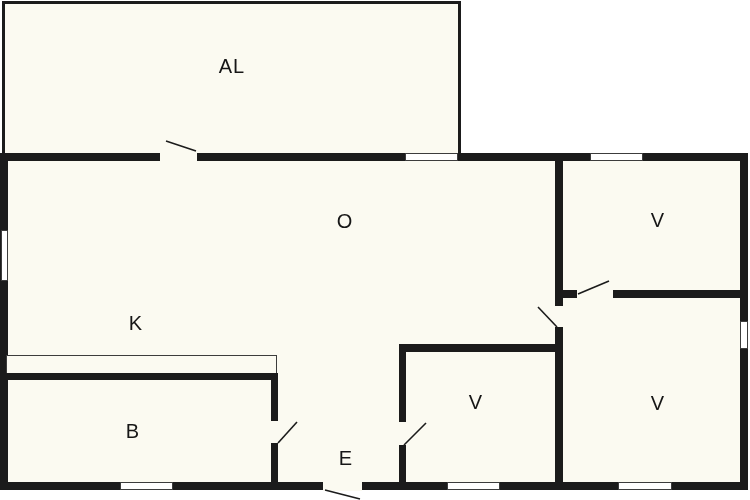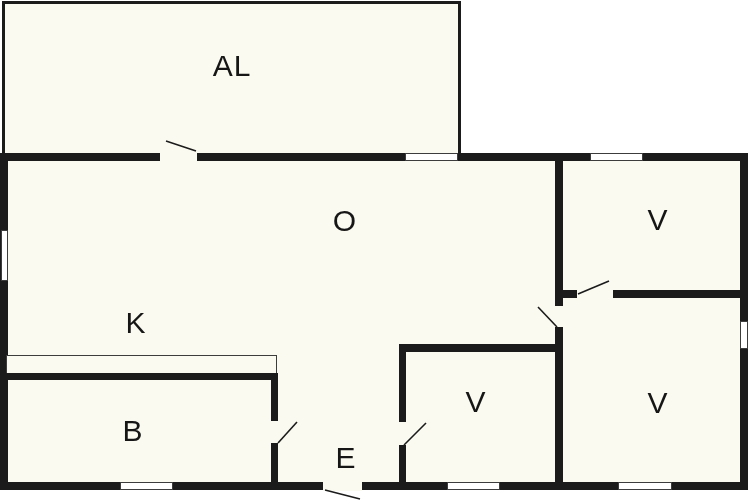--- a/index.html
+++ b/index.html
@@ -38,21 +38,21 @@
   }
   .doorgap{background:var(--interior);}
   .counter{
     background:var(--interior);
     border:1.5px solid var(--outline);
     box-sizing:border-box;
   }
   .room-label{
     position:absolute;
     transform:translate(-50%,-50%);
-    font-size:30px;
+    font-size:20px;
     letter-spacing:1px;
     color:var(--label);
     white-space:nowrap;
     line-height:1;
     text-align:center;
   }
   #swings{left:0;top:0;pointer-events:none;}
 </style>
 </head>
 <body>

